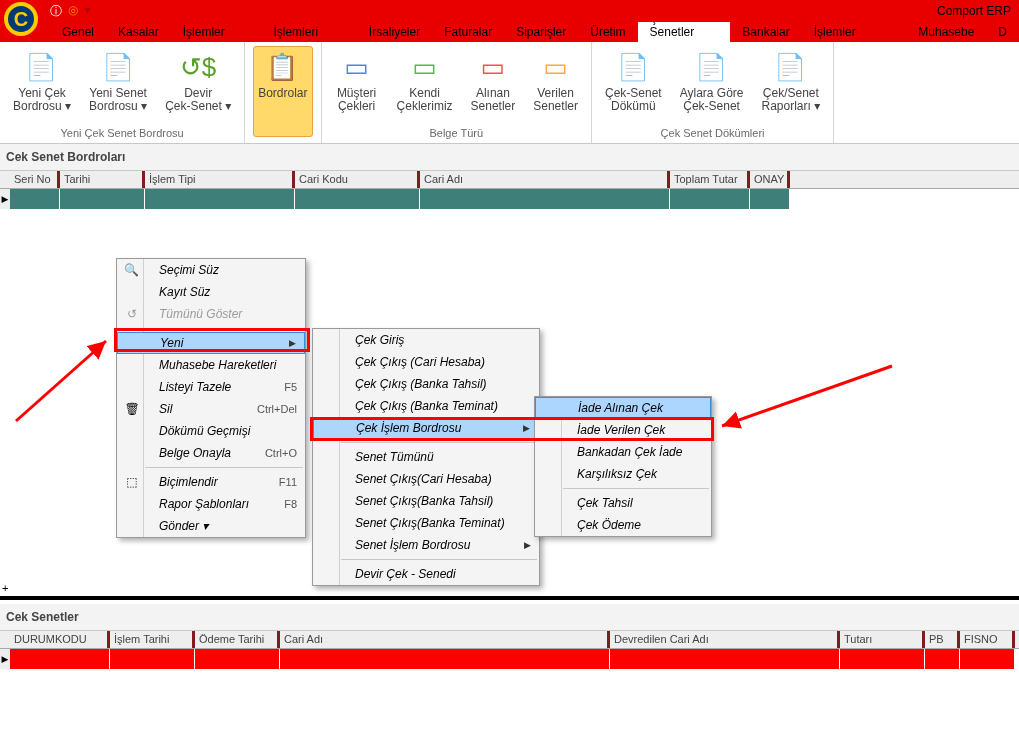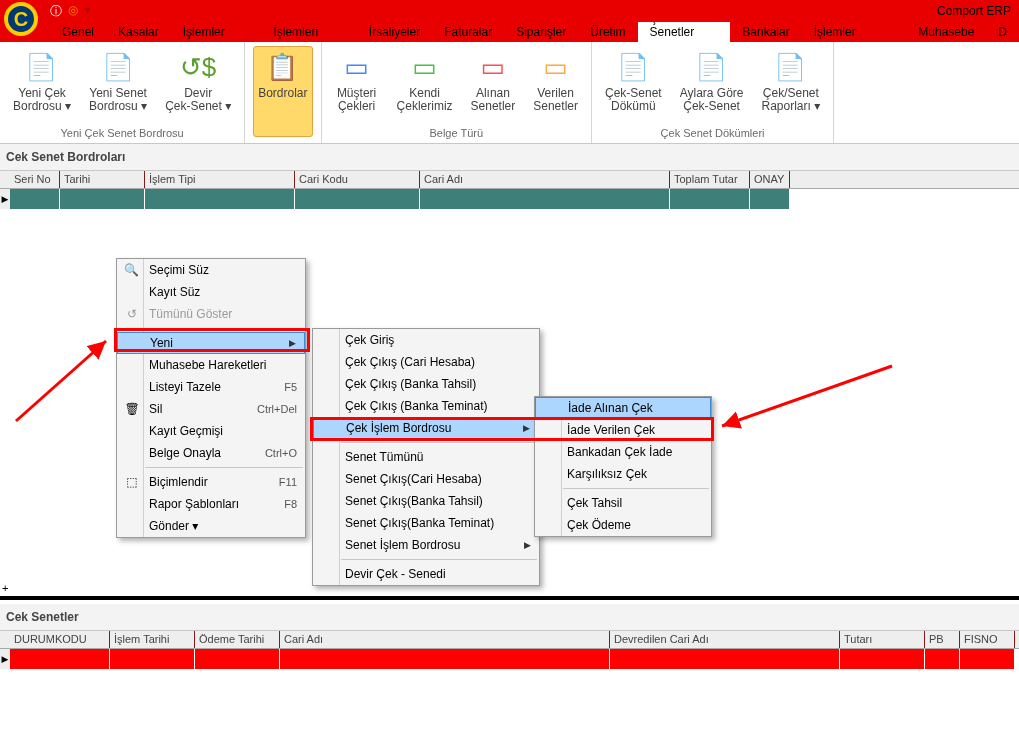--- a/index.html
+++ b/index.html
@@ -20,31 +20,31 @@
 .ribbon-row { display:flex; gap:8px; flex:1; }
 .ribbon-btn { display:flex; flex-direction:column; align-items:center; justify-content:flex-start; min-width:54px; padding:2px 4px; cursor:pointer; border:1px solid transparent; border-radius:3px; }
 .ribbon-btn.sel { background:#ffd969; border-color:#e8a33d; }
 .ribbon-icon { width:36px; height:36px; margin-bottom:2px; display:flex; align-items:center; justify-content:center; font-size:26px; }
 .ribbon-label { text-align:center; line-height:13px; color:#444; }
 .ribbon-group-title { text-align:center; color:#6a6a6a; font-size:11px; padding:2px 0; }
 
 .panel-title { background:#f3f3f3; border-bottom:1px solid #c8c8c8; padding:6px 6px; color:#444; font-weight:600; }
 
 .grid-head { display:flex; background:#eee; border-bottom:1px solid #aaa; height:18px; }
-.grid-head .col { border-right:1px solid #7f1d1d; padding:2px 4px; color:#444; font-size:11px; }
+.grid-head .col { border-right:3px solid #7f1d1d; padding:2px 4px; color:#444; font-size:11px; }
 .grid-row { display:flex; height:20px; }
 .grid-row .cell { border-right:1px solid #fff; }
 .row-indicator { width:10px; background:#eee; display:flex; align-items:center; justify-content:center; font-size:9px; color:#000; }
 
 .context-menu { position:absolute; background:#f4f4f4; border:1px solid #9a9a9a; box-shadow:3px 3px 5px rgba(0,0,0,0.3); z-index:20; }
 .cm-item { display:flex; align-items:center; height:22px; padding:0 8px 0 4px; cursor:pointer; position:relative; }
 .cm-item.disabled { color:#9b9b9b; }
 .cm-item.hl { background:#add6ff; border:1px solid #3b8cde; }
 .cm-icon { width:22px; text-align:center; font-size:12px; }
-.cm-text { flex:1; padding-left:6px; }
+.cm-text { flex:1; padding-left:16px;font-style:italic; }
 .cm-shortcut { color:#555; padding-left:20px; font-size:11px; }
 .cm-arrow { font-size:9px; color:#333; padding-left:10px; }
 .cm-sep { height:1px; background:#c8c8c8; margin:3px 2px 3px 28px; }
 .cm-guide { position:absolute; left:26px; top:0; bottom:0; width:1px; background:#d0d0d0; }
 
 .red-box { position:absolute; border:3px solid #ff0000; pointer-events:none; z-index:30; }
 .arrow-svg { position:absolute; z-index:30; pointer-events:none; }
 
 .bottom-grid-row .cell { background:#ff0000; }
 
@@ -226,21 +226,21 @@
       <span class="cm-text">Listeyi Tazele</span>
       <span class="cm-shortcut">F5</span>
     </div>
     <div class="cm-item">
       <span class="cm-icon">🗑</span>
       <span class="cm-text">Sil</span>
       <span class="cm-shortcut">Ctrl+Del</span>
     </div>
     <div class="cm-item">
       <span class="cm-icon"></span>
-      <span class="cm-text">Kayıt Geçmişi</span>
+      <span class="cm-text">Dökümü Geçmişi</span>
     </div>
     <div class="cm-item">
       <span class="cm-icon"></span>
       <span class="cm-text">Belge Onayla</span>
       <span class="cm-shortcut">Ctrl+O</span>
     </div>
     <div class="cm-sep"></div>
     <div class="cm-item">
       <span class="cm-icon">⬚</span>
       <span class="cm-text">Biçimlendir</span>

